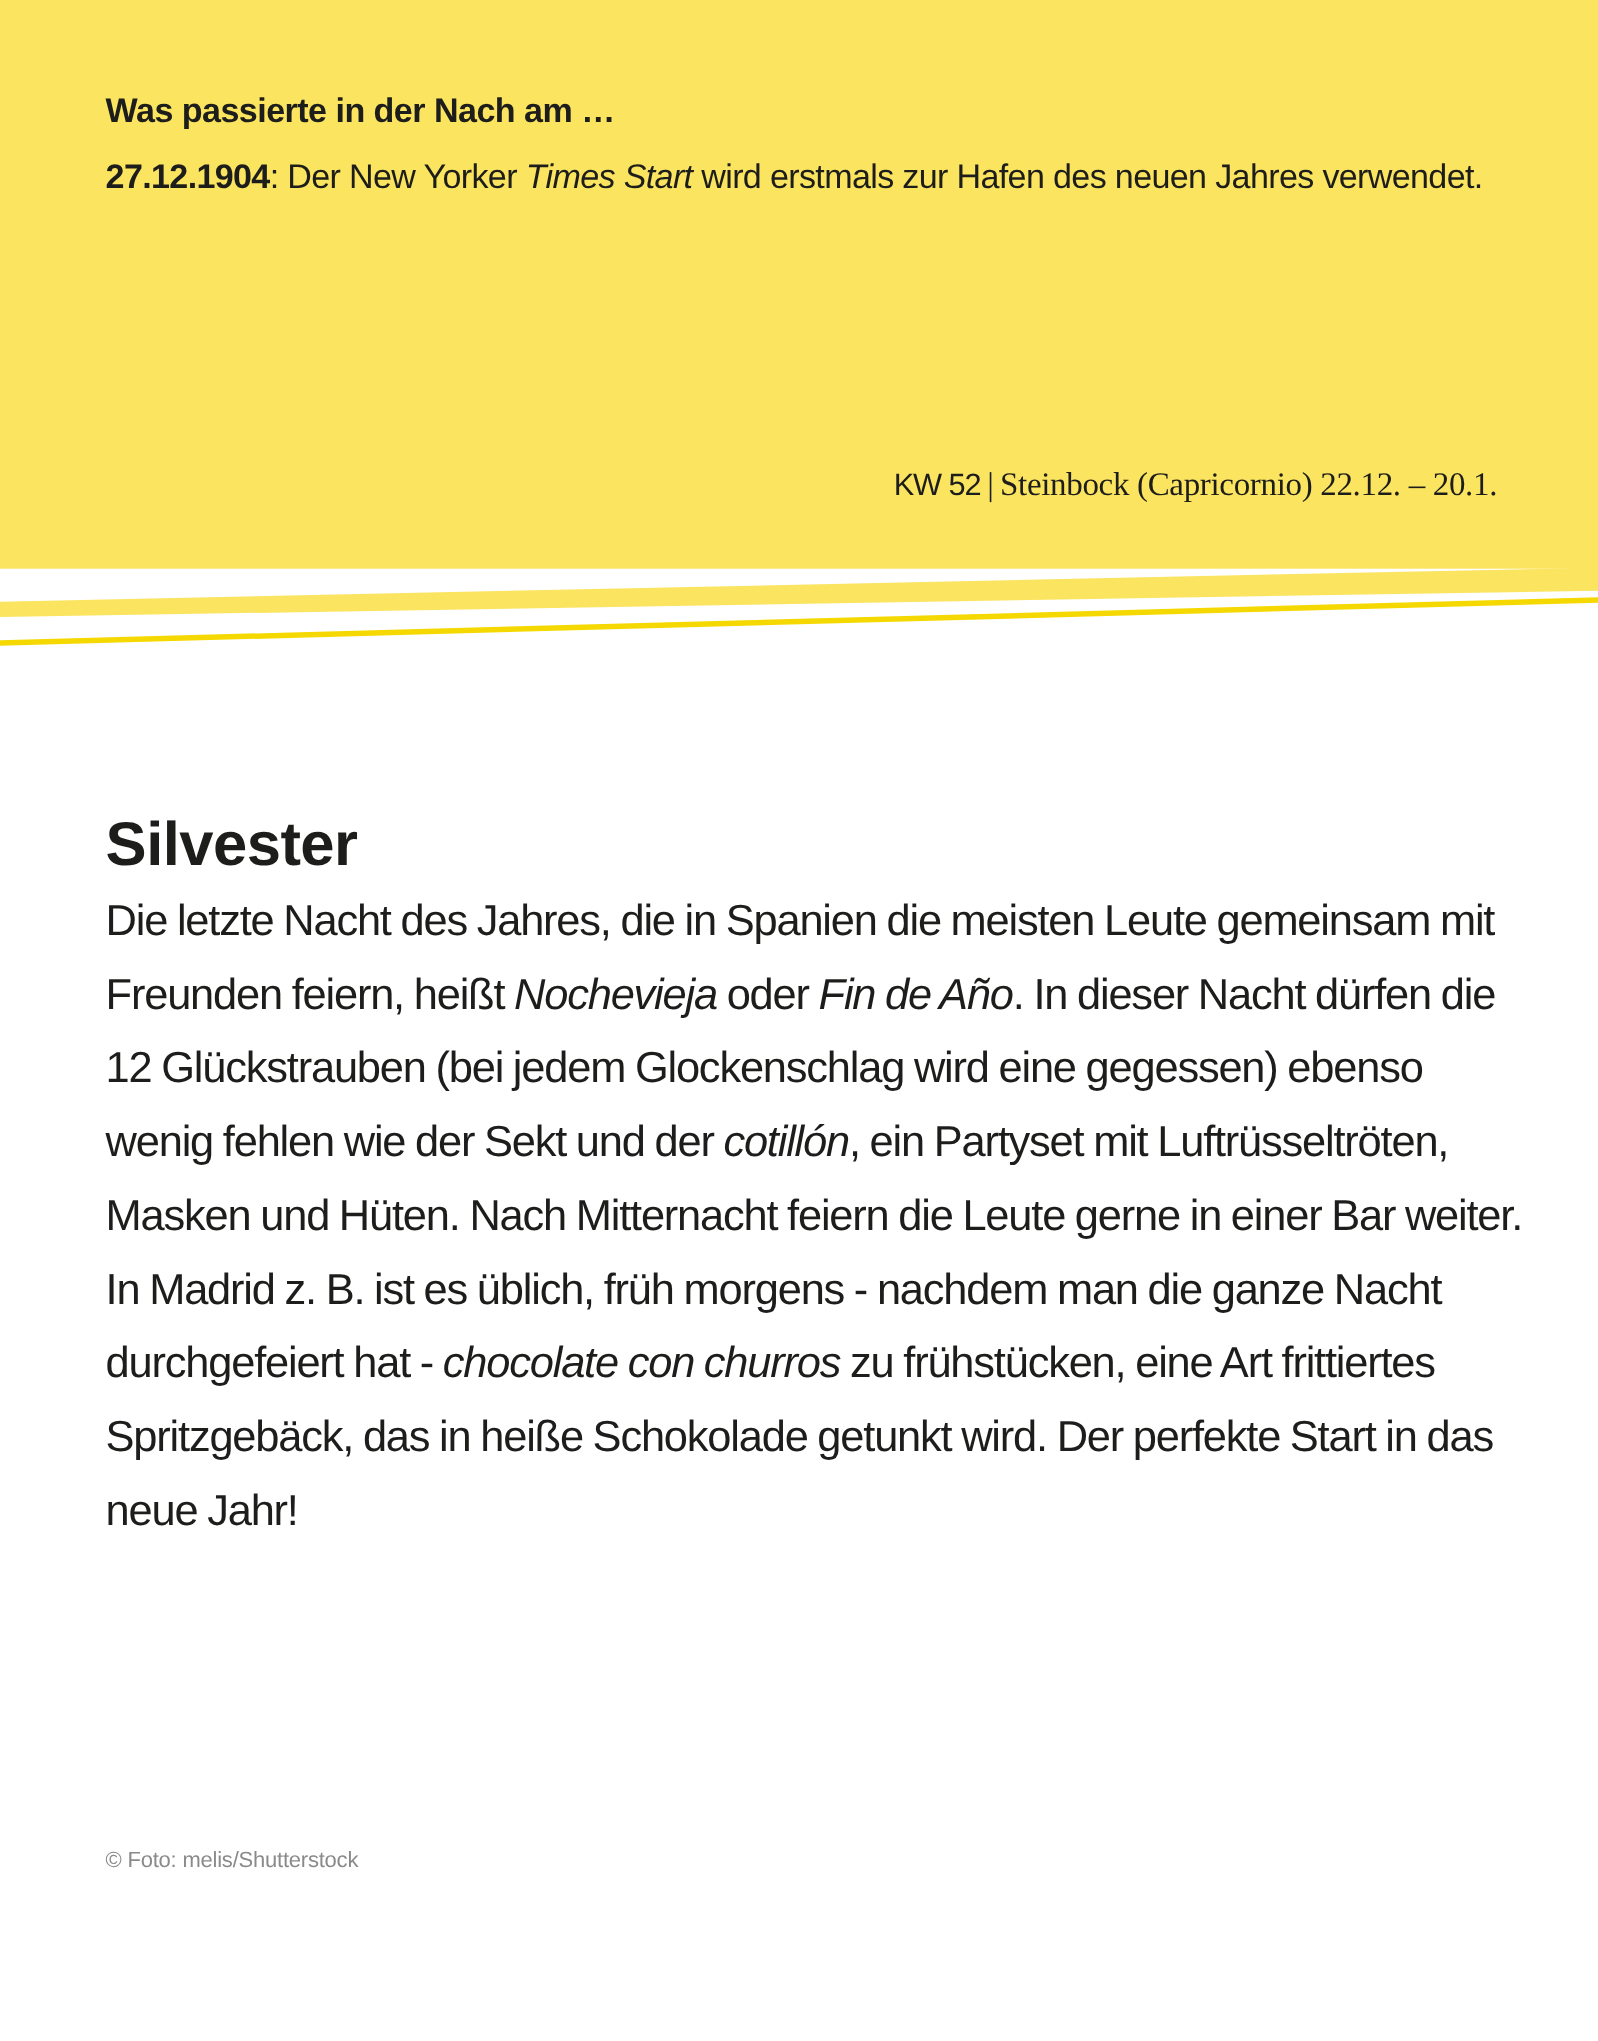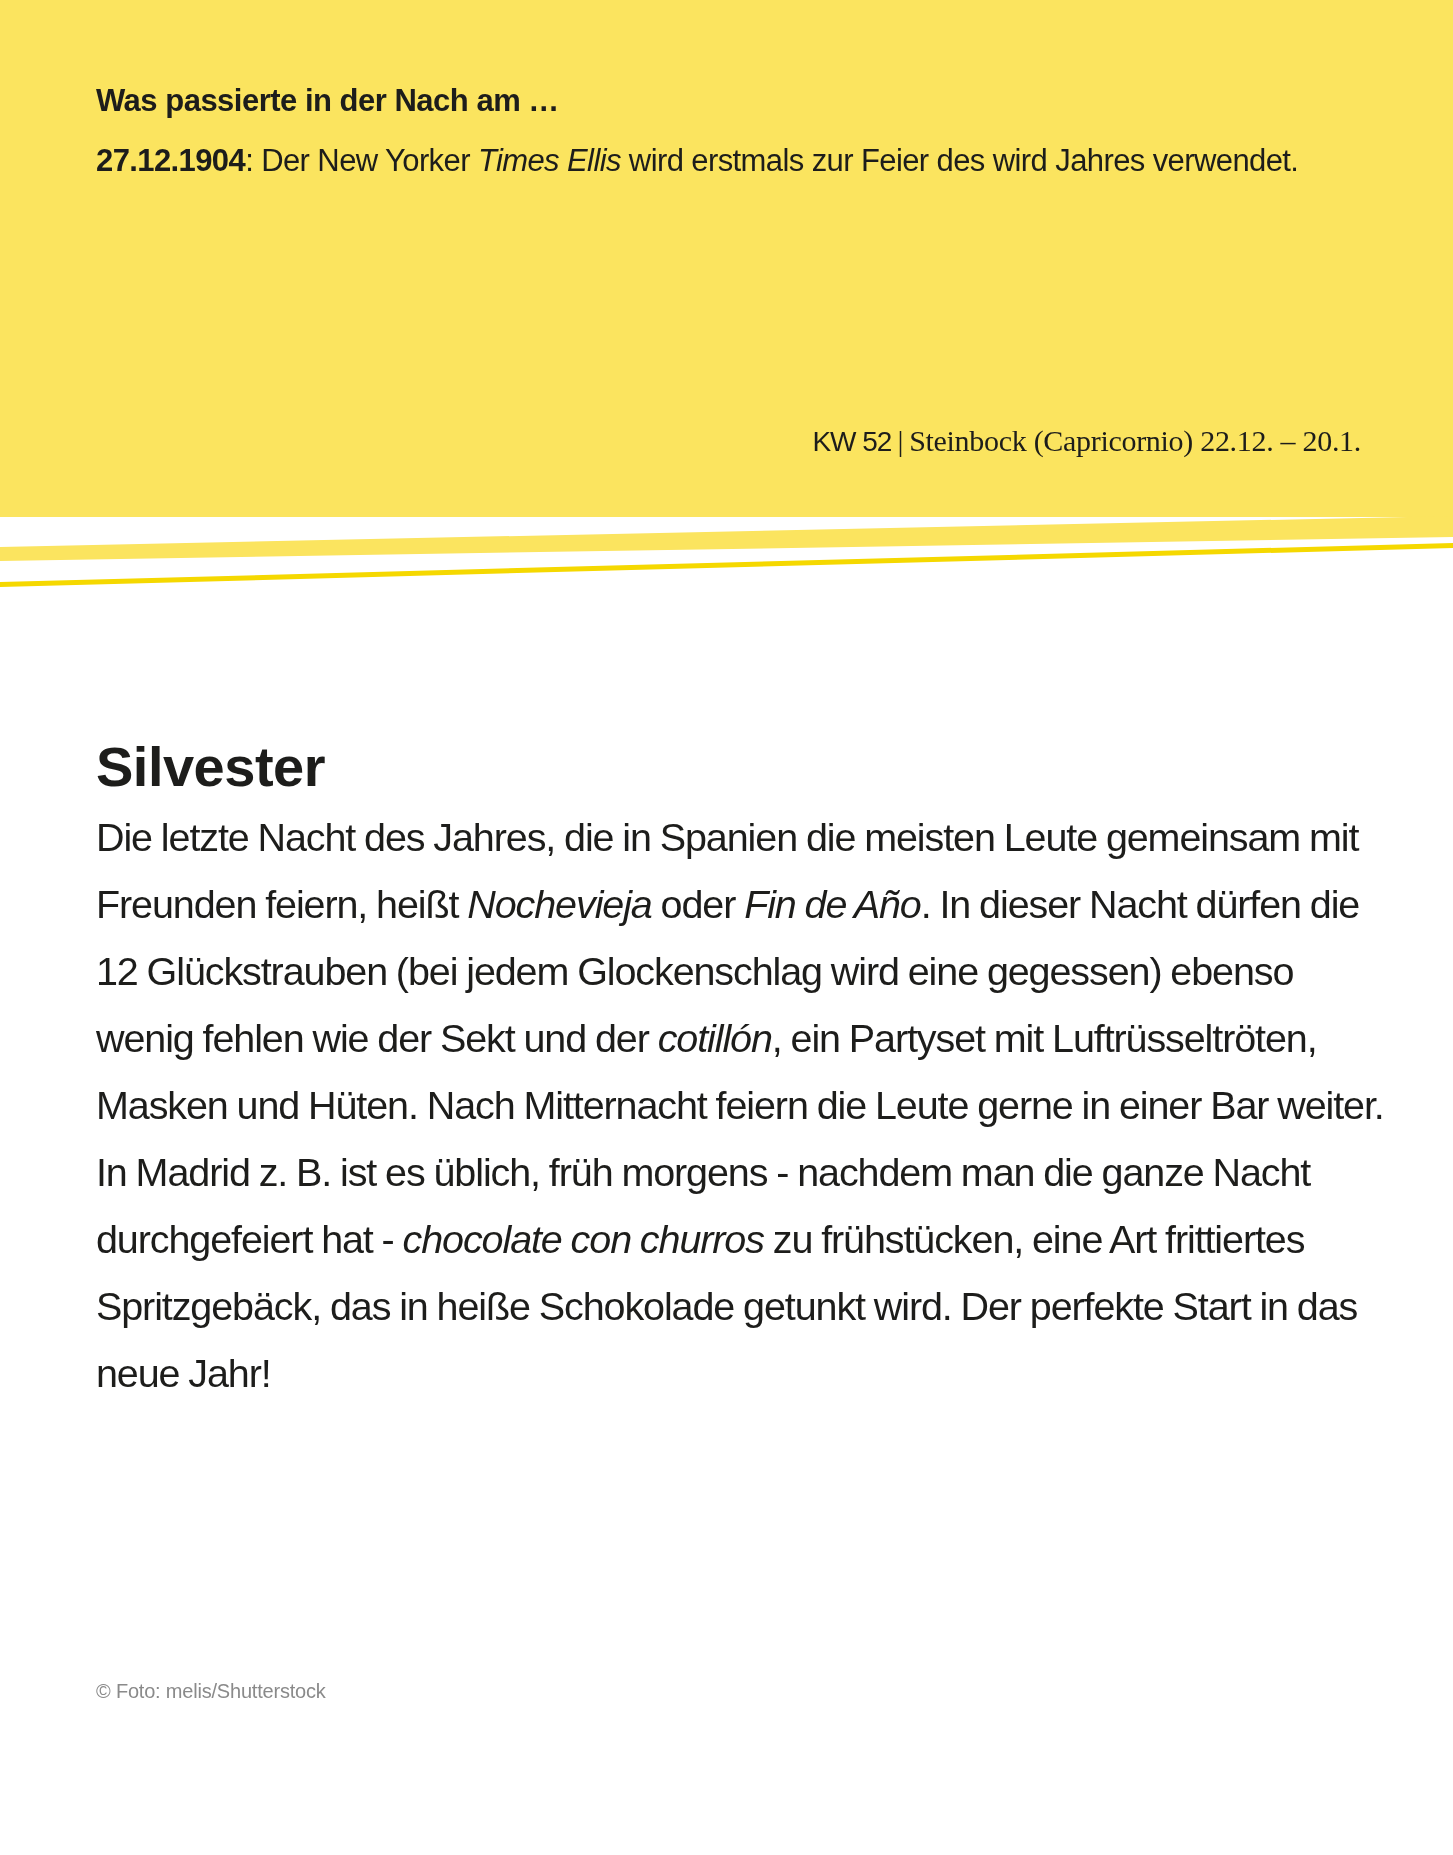--- a/index.html
+++ b/index.html
@@ -96,21 +96,21 @@
 <div class="top-block"></div>
 
 <svg class="stripes" width="1453" height="110" viewBox="0 0 1453 110" xmlns="http://www.w3.org/2000/svg">
   <polygon points="0,47 1453,16 1453,37 0,61" fill="#fbe45f"></polygon>
   <polygon points="0,82 1453,43 1453,48 0,87" fill="#f5d800"></polygon>
 </svg>
 
 <section class="facts">
   <h2 class="facts-title">Was passierte in der Nach am …</h2>
   <p class="fact">
-    <span class="date">27.12.1904</span><span>: Der New Yorker </span><em>Times Ellis</em><span> wird erstmals zur Feier des wird Jahres verwendet.</span>
+    <span class="date">27.12.1904</span><span>: Der New Yorker </span><em>Times Start</em><span> wird erstmals zur Hafen des neuen Jahres verwendet.</span>
   </p>
 </section>
 
 <div class="week-info">
   <span class="kw">KW 52</span><span class="sep">|</span><span>Steinbock (Capricornio) 22.12. – 20.1.</span>
 </div>
 
 <article class="article">
   <h1 class="article-title">Silvester</h1>
   <p class="article-body">

